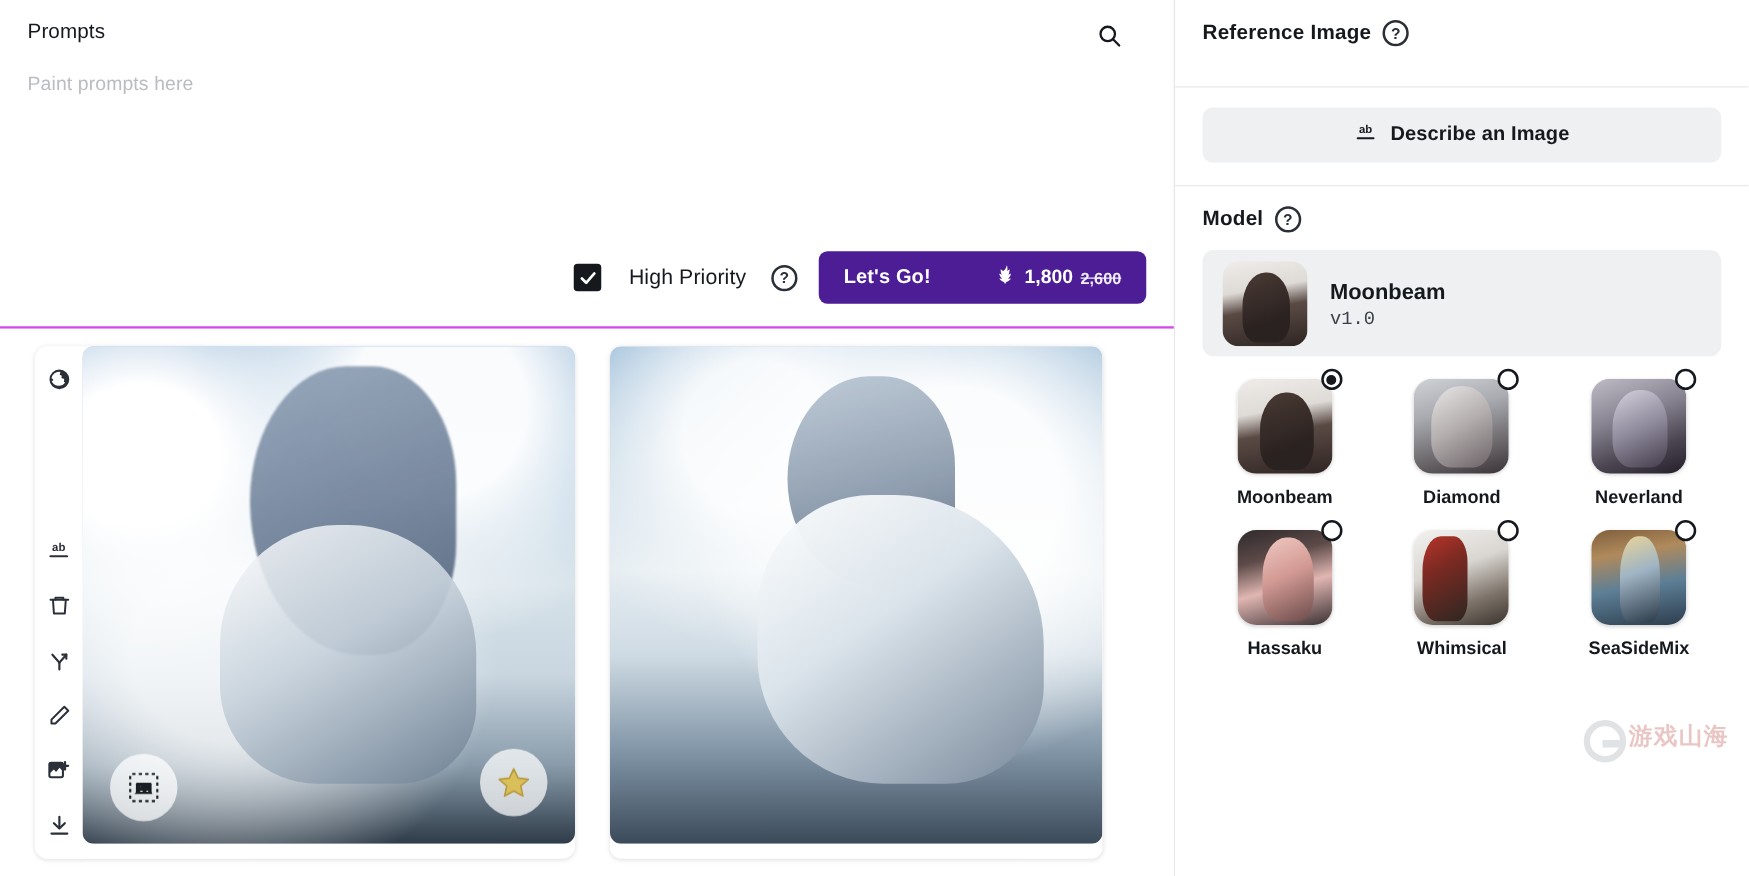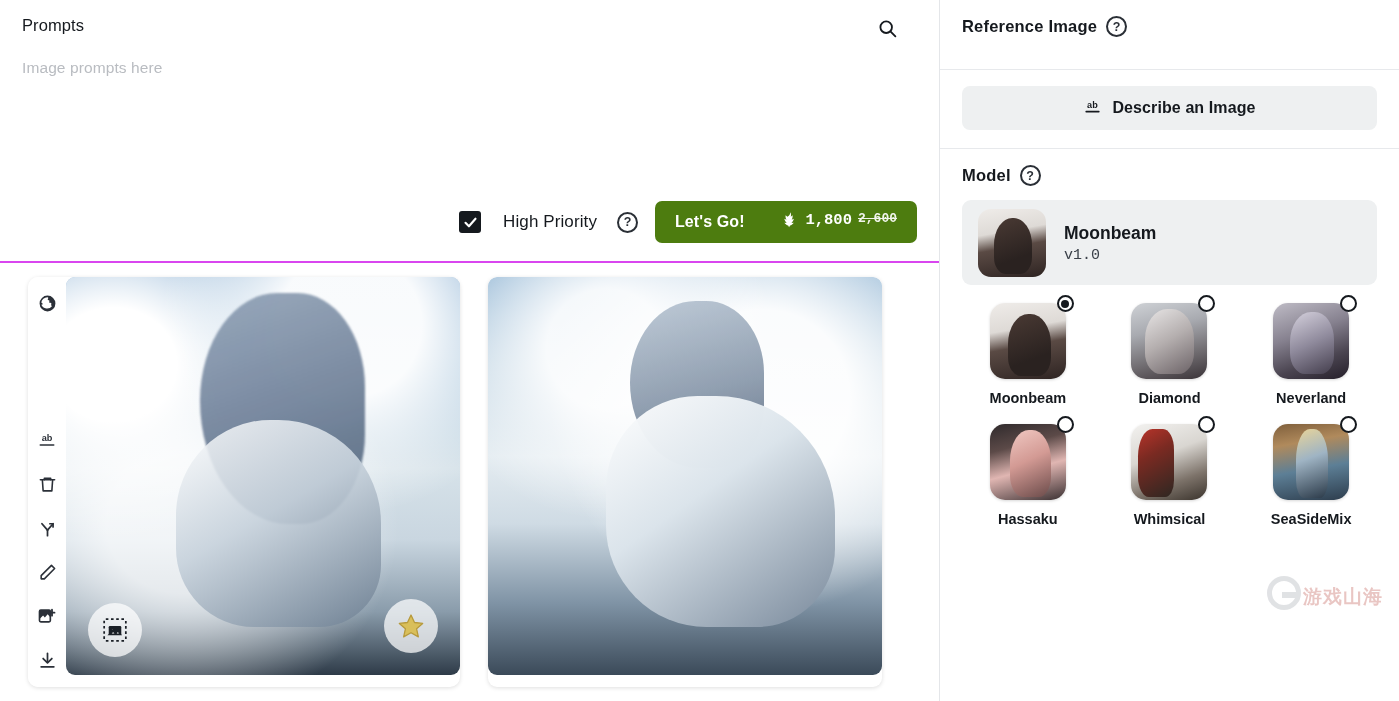--- a/index.html
+++ b/index.html
@@ -55,26 +55,26 @@
   }
   .hp-label { font-size: 17px; color: #15191e; font-weight: 400; letter-spacing: .1px; }
   .help-icon {
     width: 21px; height: 21px; border-radius: 50%; border: 2px solid #2a2f36;
     display: inline-flex; align-items: center; justify-content: center;
     font-size: 12.5px; font-weight: 700; color: #2a2f36; cursor: pointer;
     flex: 0 0 auto;
   }
   .hp-help { margin-left: 20px; margin-right: 17px; }
   .go-btn {
-    height: 42px; background: #4d7c0f; border-radius: 7px;
+    height: 42px; background: #4c1d95; border-radius: 7px;
     display: flex; align-items: center; padding: 0 20px; gap: 0;
     cursor: pointer; border: none; min-width: 262px; justify-content: space-between;
   }
   .go-label { color: #ffffff; font-size: 16px; font-weight: 700; letter-spacing: .1px; }
-  .go-cost { display: flex; align-items: flex-start; gap: 6px; font-family: Liberation Mono, monospace; }
+  .go-cost { display: flex; align-items: center; gap: 6px; }
   .go-cost .amount { color:#ffffff; font-size: 15.5px; font-weight: 600; }
   .go-cost .old { color:#ffffff; font-size: 13px; font-weight: 600; text-decoration: line-through; opacity:.92;}
 
   
   .results {
     flex: 1; position: relative; display: flex; padding: 14px 0 14px 28px; gap: 28px;
     background: #ffffff;
   }
   .result-card {
     position: relative; border-radius: 10px;
@@ -162,21 +162,21 @@
   .radio .dot { width: 8px; height: 8px; border-radius:50%; background:#15191e; display:none; }
   .radio.checked .dot { display:block; }
   .model-item .mlabel {
     margin-top: 10px; font-size: 14.5px; font-weight: 700; color:#15191e;
     text-align:center; line-height: 19px; max-width: 96px; word-break: break-all;
   }
 
   
   .watermark {
     position:absolute; right: 16px; bottom: 8px;
-    display:flex; align-items:flex-end; gap:2px; opacity:.30; pointer-events:none;
+    display:flex; align-items:flex-start; gap:2px; opacity:.30; pointer-events:none;
   }
   .watermark .wg {
     width: 34px; height: 34px; border-radius: 50%;
     border: 5px solid #9aa0a8; position: relative;
   }
   .watermark .wg::after{
     content:""; position:absolute; right:-2px; top: 11px; width: 16px; height: 6px; background:#9aa0a8;
   }
   .watermark .wtxt { font-size: 19px; color:#b9453d; font-weight:700; letter-spacing:1px; }
 
@@ -247,21 +247,21 @@
       <div class="prompt-header">
         <div class="prompt-title">Prompts</div>
         <div class="search-btn">
           <svg width="21" height="21" viewBox="0 0 24 24" fill="none" stroke="#15191e" stroke-width="2.1" stroke-linecap="round">
             <circle cx="10.5" cy="10.5" r="6.6"></circle>
               <line x1="15.6" y1="15.6" x2="21" y2="21"></line>
           </svg>
         </div>
       </div>
 
-      <div class="prompt-placeholder">Image prompts here</div>
+      <div class="prompt-placeholder">Paint prompts here</div>
 
       <div class="prompt-spacer"></div>
 
       <div class="prompt-actions">
         <div class="checkbox-wrap">
           <span class="checkbox">
             <svg width="15" height="15" viewBox="0 0 24 24" fill="none" stroke="#fff" stroke-width="3.4" stroke-linecap="round" stroke-linejoin="round">
               <polyline points="4,12.5 9.5,18 20,6"></polyline>
             </svg>
           </span>

